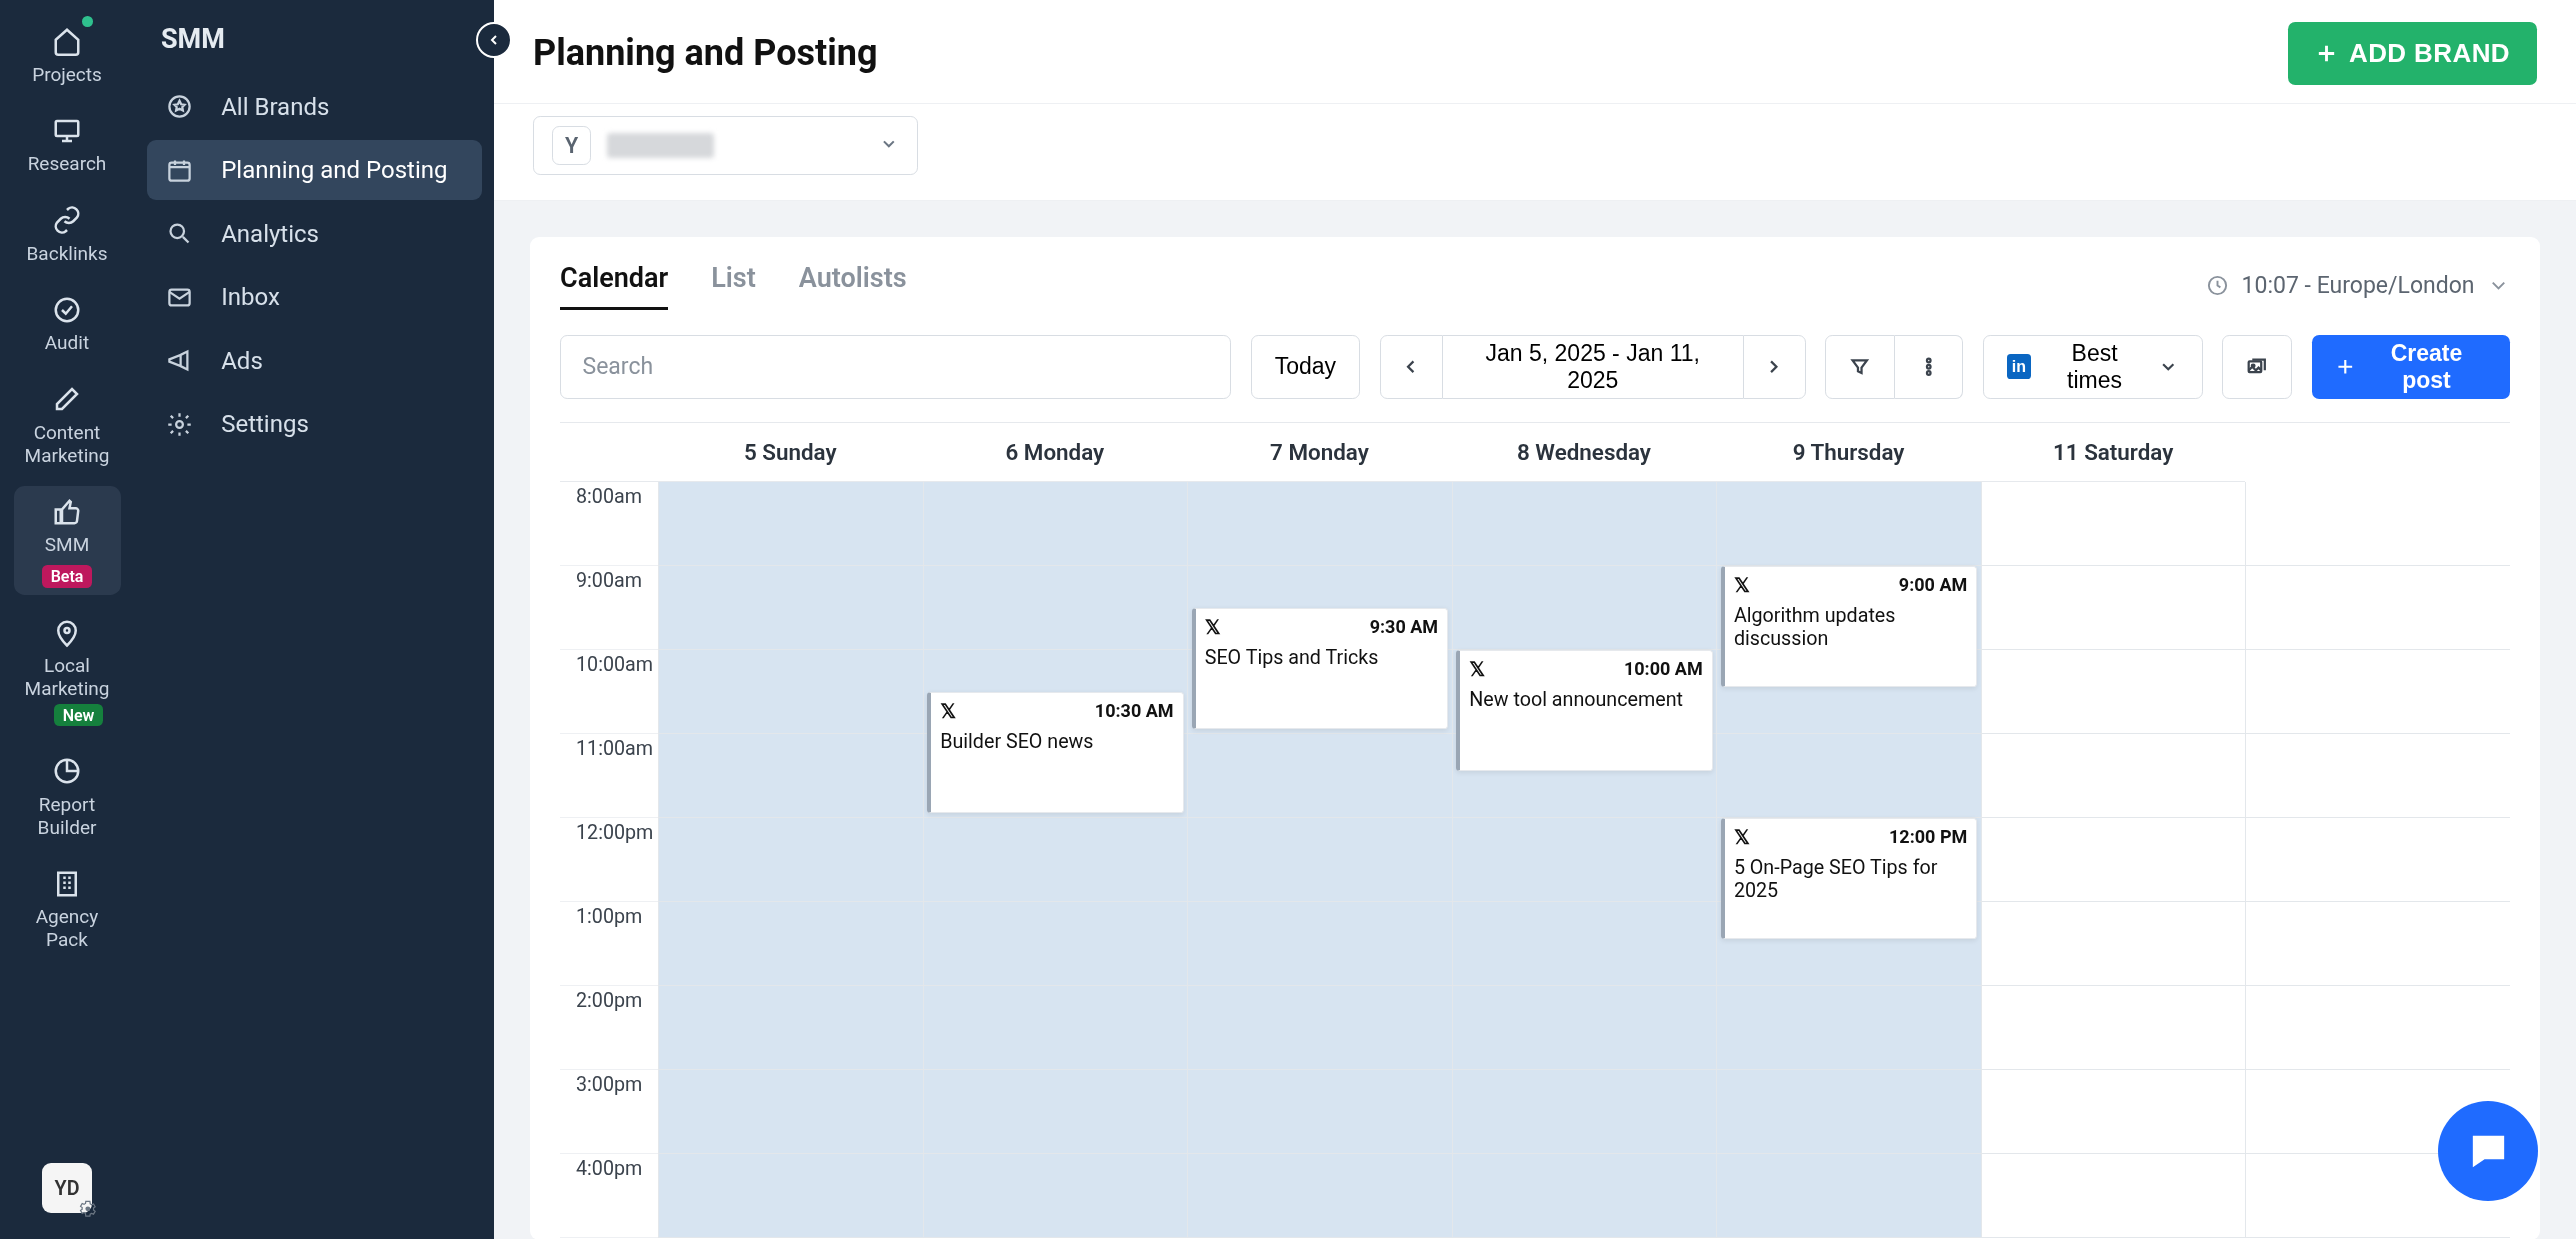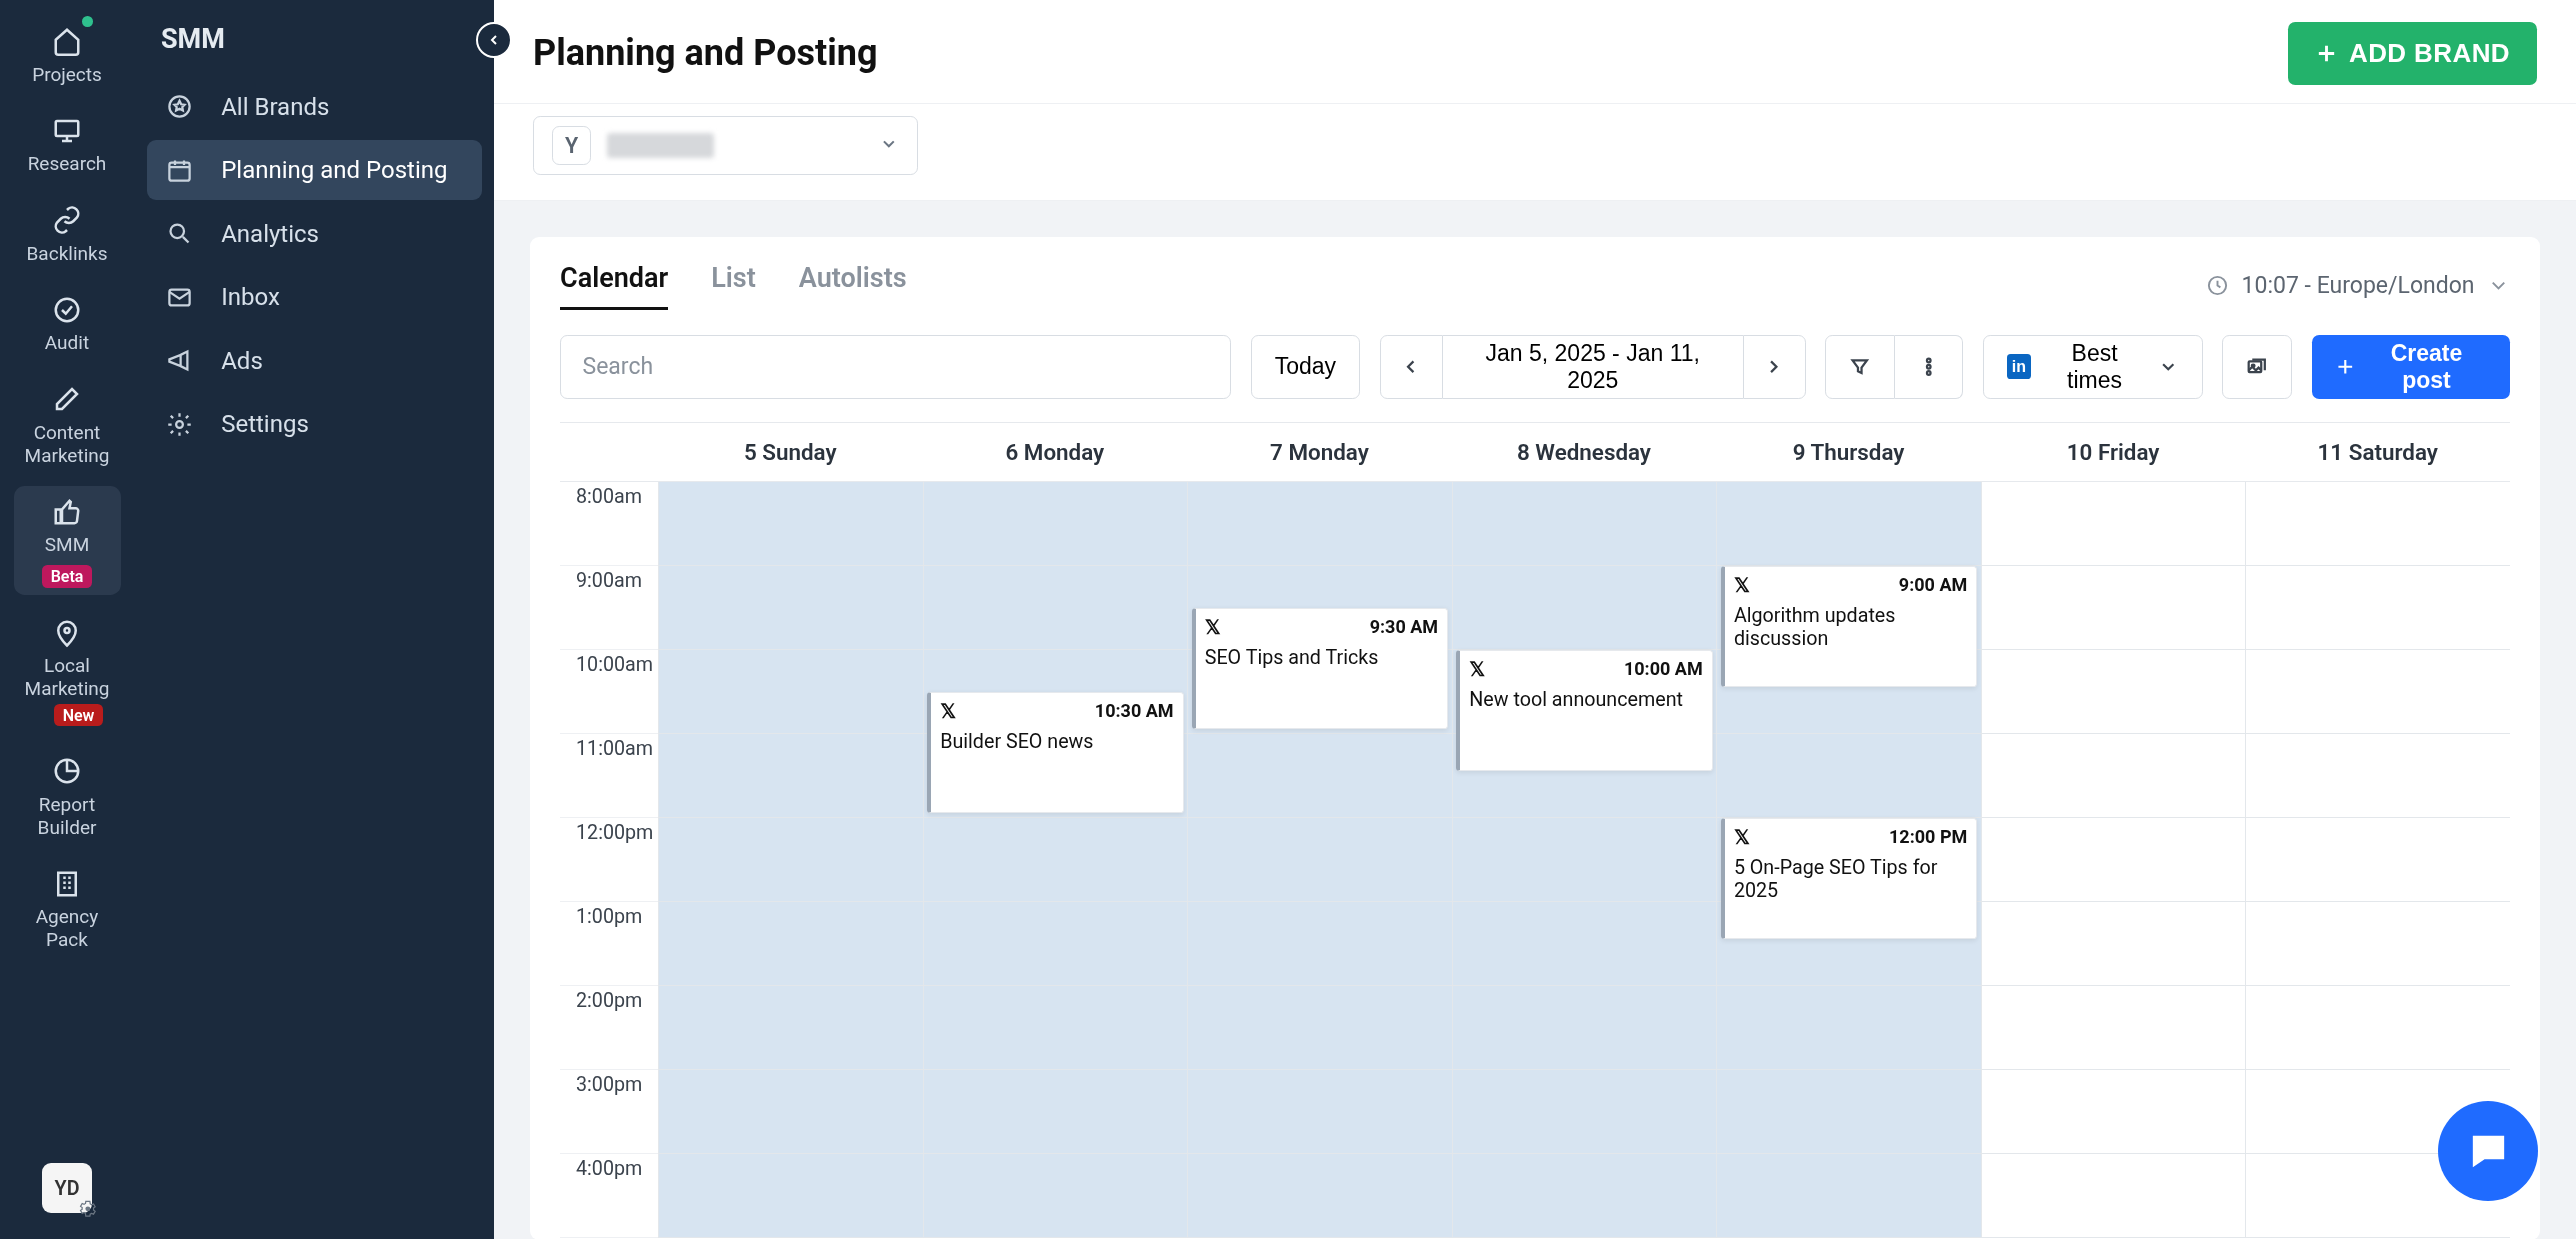--- a/index.html
+++ b/index.html
@@ -7,21 +7,21 @@
 .app { display: flex; height: 1240px; width: 2576px; }
 
 
 .rail { width: 134px; background: #1b2a3d; display: flex; flex-direction: column; align-items: center; padding-top: 16px; gap: 12.5px; position: relative; }
 .rail-item { display: flex; flex-direction: column; align-items: center; color: #c9d3df; font-size: 19px; gap: 3.6px; padding: 7.2px 5.4px; width: 107px; text-align: center; border-radius: 10.7px; cursor: pointer; }
 .rail-item.active { background: #2b3a4e; }
 .rail-item.active .badge-beta { margin-top: 5.4px; }
 .rail-icon { width: 36px; height: 36px; display:flex; align-items:center; justify-content:center; }
 .rail-icon svg { width: 30px; height: 30px; stroke: #dbe3ec; fill: none; stroke-width: 2; }
 .badge-beta, .badge-new { background:#be185d; color:#fff; font-size:16px; padding:1.8px 9px; border-radius:5.4px; font-weight:600; }
-.badge-new { background:#b91c1c;margin-left:23px; }
+.badge-new { background:#15803d;margin-left:23px; }
 .rail .home-dot { position:absolute; top:16px; left:82px; width:10.7px; height:10.7px; background:#2fc08e; border-radius:50%; }
 .rail-footer { margin-top:auto; margin-bottom:27px; position:relative; }
 .avatar-box { width:50px; height:50px; background:#f5f5f5; border-radius:9px; display:flex; align-items:center; justify-content:center; font-size:19.7px; font-weight:600; color:#333; position:relative; }
 .avatar-cog { position:absolute; right:-5.4px; bottom:-5.4px; width:19.7px; height:19.7px; }
 
 
 .sidebar { width: 360px; background:#1b2a3d; color:#e5ebf1; position:relative; }
 .sidebar h1 { font-size:27px; font-weight:700; padding:23px 27px 21.5px; }
 .side-list { display:flex; flex-direction:column; padding: 0 12.5px; gap:3.6px; }
 .side-item { display:flex; align-items:center; gap:28px; padding:16px 19.7px; border-radius:9px; font-size:24px; color:#d7e0ea; cursor:pointer; }
@@ -341,21 +341,20 @@
         </div>
 
         <div class="calendar">
           <div class="cal-head">
             <div></div>
             <div>5 Sunday</div>
             <div>6 Monday</div>
             <div>7 Monday</div>
             <div>8 Wednesday</div>
             <div>9 Thursday</div>
-            <div>10 Friday</div>
             <div>11 Saturday</div>
           </div>
           <div class="cal-body" id="cal-body">
             <div class="time-col" id="time-col">
                 <div class="time-slot">8:00am</div>
                 <div class="time-slot">9:00am</div>
                 <div class="time-slot">10:00am</div>
                 <div class="time-slot">11:00am</div>
                 <div class="time-slot">12:00pm</div>
                 <div class="time-slot">1:00pm</div>

